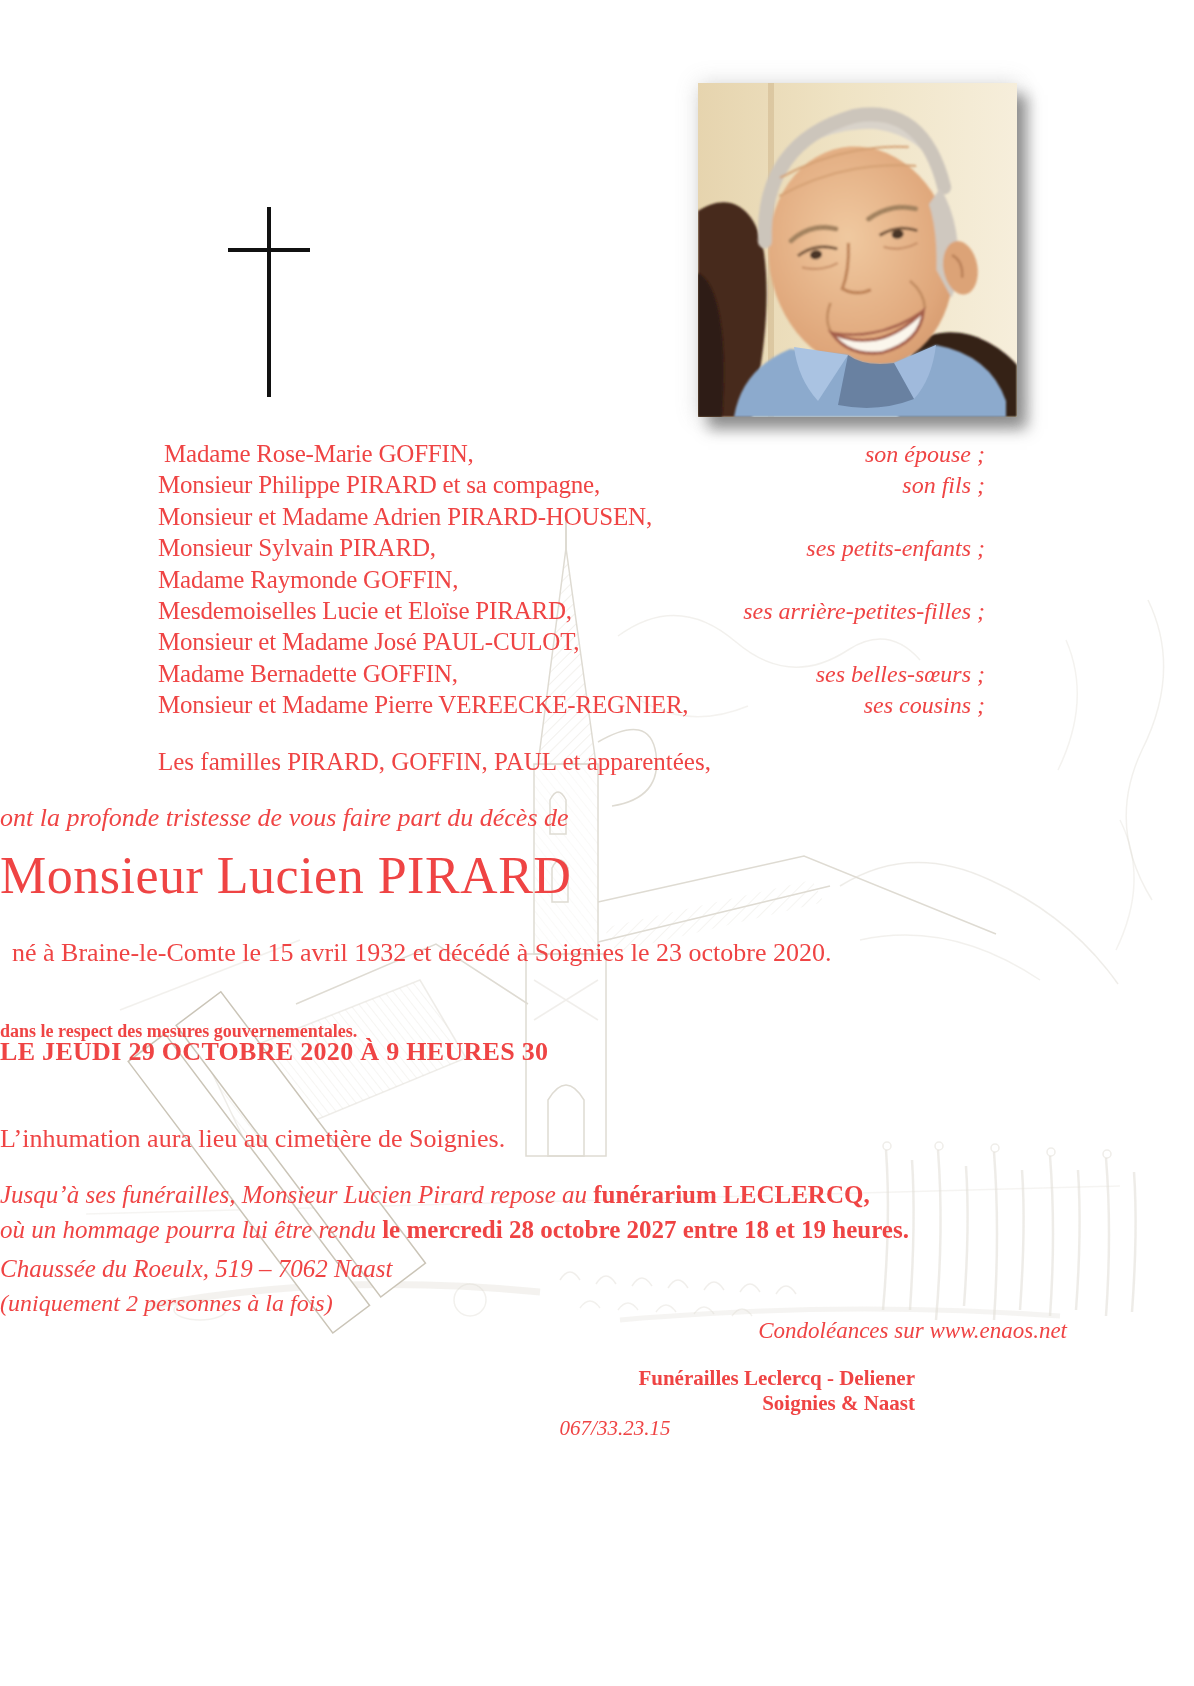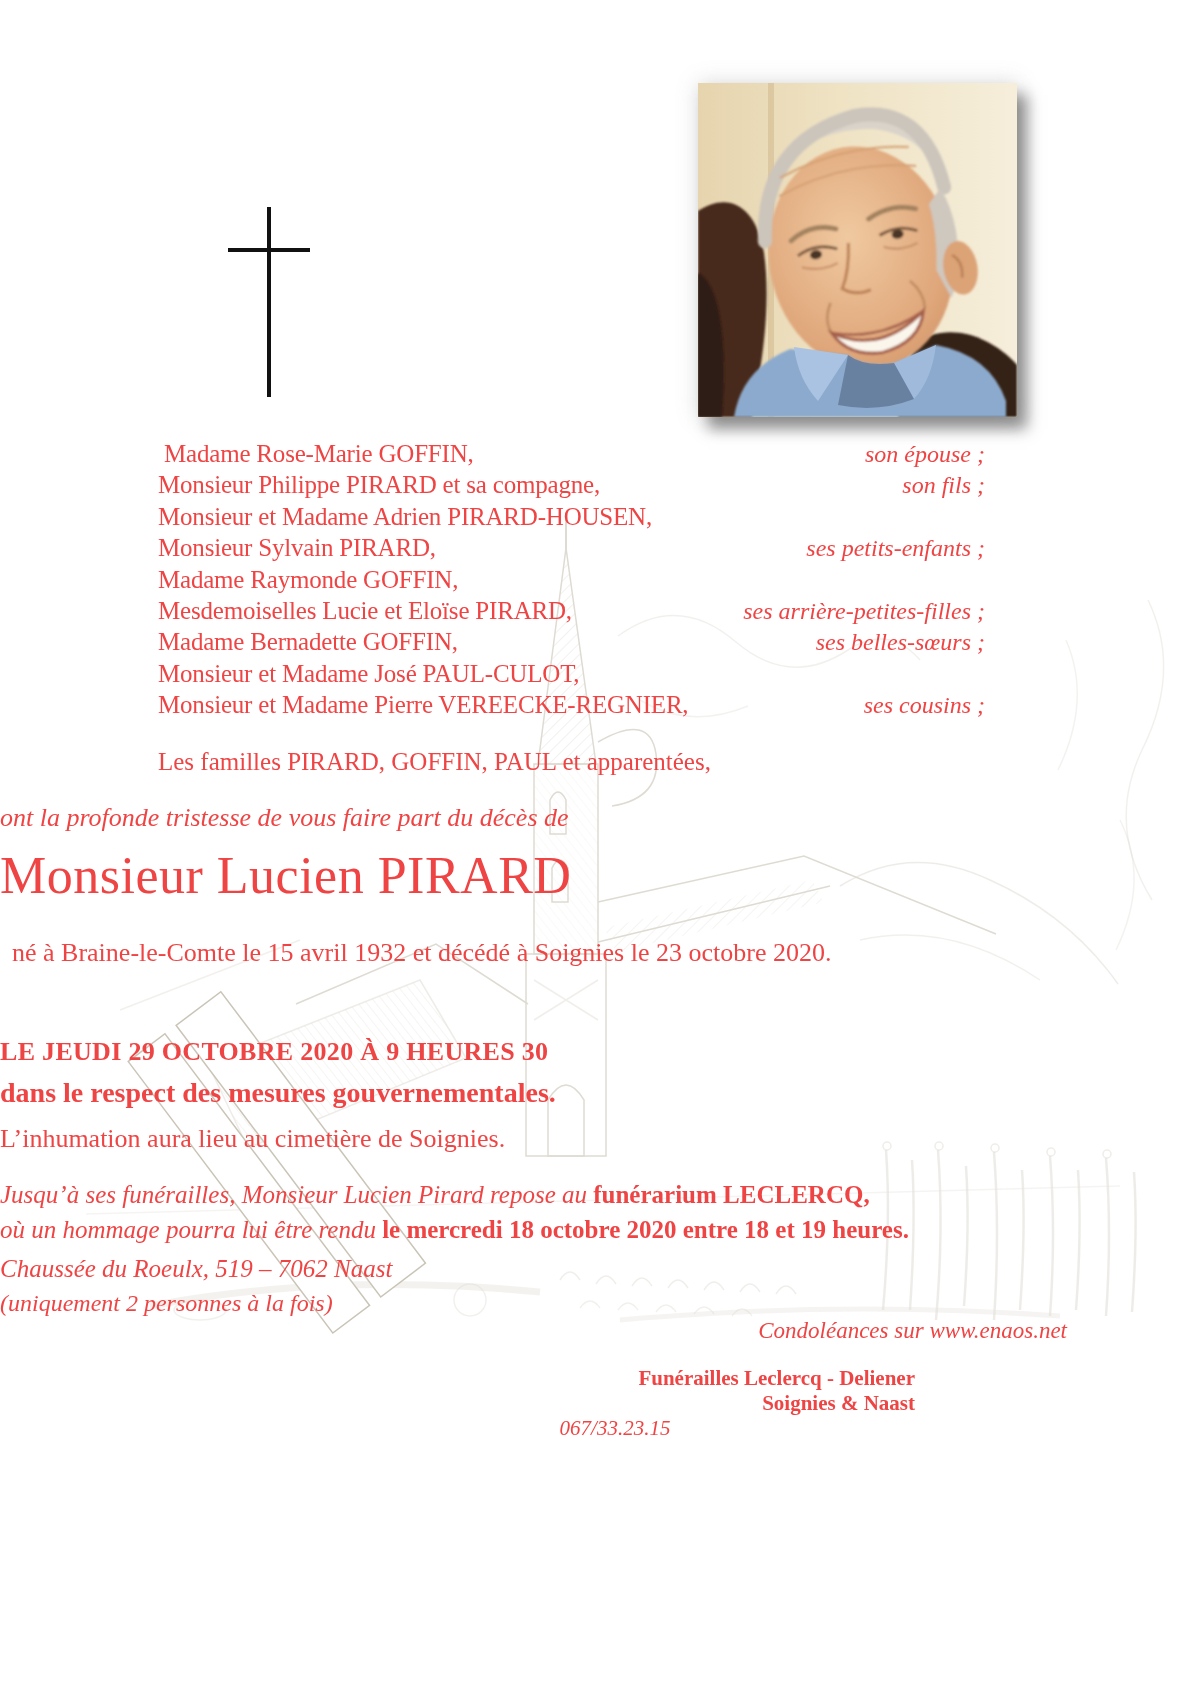--- a/index.html
+++ b/index.html
@@ -28,21 +28,21 @@
   .fam-name{font-size:25px;white-space:pre;letter-spacing:-0.2px;}
   .fam-rel{font-style:italic;font-size:24px;white-space:pre;}
 
   .families-line{position:absolute;left:158px;top:748px;font-size:25px;}
   .center-line{position:absolute;left:0;width:100%;}
   .announce{top:803px;font-style:italic;font-size:26px;}
   .title{top:846px;font-size:52px;letter-spacing:.5px;}
   .life-dates{top:938px;font-size:26px;padding-left:12px;}
   .office{top:998px;font-size:26px;}
   .datetime{top:1037px;font-size:26px;font-weight:700;letter-spacing:.3px;}
-  .measures{top:1077px;font-size:28px;font-weight:700;font-family:Liberation Serif, serif;}
+  .measures{top:1021px;font-size:18px;font-weight:700;font-family:Liberation Serif, serif;}
   .inhumation{top:1124px;font-size:26px;}
   .repose1{top:1181px;font-size:25px;}
   .repose2{top:1216px;font-size:25px;}
   .address{top:1255px;font-size:25px;font-style:italic;}
   .note{top:1290px;font-size:24px;font-style:italic;}
   .it{font-style:italic;white-space:pre-wrap;}
   .b{font-weight:700;font-style:normal;white-space:pre-wrap;}
   .condolences{position:absolute;top:1318px;right:127px;font-size:23px;font-style:italic;}
   .fh{position:absolute;left:315px;width:600px;top:1366px;text-align:center;line-height:25px;}
   .fh-name,.fh-loc{font-size:21px;font-weight:700;text-align:right;}
@@ -208,43 +208,43 @@
         </div>
       <div class="fam-row">
           <span class="fam-name">Madame Raymonde GOFFIN,</span>
           <span class="fam-rel"></span>
         </div>
       <div class="fam-row">
           <span class="fam-name">Mesdemoiselles Lucie et Eloïse PIRARD,</span>
           <span class="fam-rel">ses arrière-petites-filles ;</span>
         </div>
       <div class="fam-row">
+          <span class="fam-name">Monsieur et Madame José PAUL-CULOT,</span>
+          <span class="fam-rel"></span>
+        </div>
+      <div class="fam-row">
           <span class="fam-name">Madame Bernadette GOFFIN,</span>
           <span class="fam-rel">ses belles-sœurs ;</span>
-        </div>
-      <div class="fam-row">
-          <span class="fam-name">Monsieur et Madame José PAUL-CULOT,</span>
-          <span class="fam-rel"></span>
         </div>
       <div class="fam-row">
           <span class="fam-name">Monsieur et Madame Pierre VEREECKE-REGNIER,</span>
           <span class="fam-rel">ses cousins ;</span>
         </div>
     </div>
 
     <div class="families-line">Les familles PIRARD, GOFFIN, PAUL et apparentées,</div>
     <div class="center-line announce">ont la profonde tristesse de vous faire part du décès de</div>
     <div class="center-line title">Monsieur Lucien PIRARD</div>
     <div class="center-line life-dates">né à Braine-le-Comte le 15 avril 1932 et décédé à Soignies le 23 octobre 2020.</div>
     <div class="center-line datetime">LE JEUDI 29 OCTOBRE 2020 À 9 HEURES 30</div>
     <div class="center-line measures">dans le respect des mesures gouvernementales.</div>
     <div class="center-line repose1"><span class="it">Jusqu’à ses funérailles, Monsieur Lucien Pirard repose au </span><span class="b">funérarium LECLERCQ,</span></div>
 
     <div class="center-line inhumation">L’inhumation aura lieu au cimetière de Soignies.</div>
-    <div class="center-line repose2"><span class="it">où un hommage pourra lui être rendu </span><span class="b">le mercredi 18 octobre 2020 entre 18 et 19 heures.</span></div>
+    <div class="center-line repose2"><span class="it">où un hommage pourra lui être rendu </span><span class="b">le mercredi 28 octobre 2027 entre 18 et 19 heures.</span></div>
     <div class="center-line address">Chaussée du Roeulx, 519 – 7062 Naast</div>
     <div class="center-line note">(uniquement 2 personnes à la fois)</div>
 
     <div class="condolences">Condoléances sur www.enaos.net</div>
 
     <div class="fh">
       <div class="fh-name">Funérailles Leclercq - Deliener</div>
       <div class="fh-loc">Soignies &amp; Naast</div>
       <div class="fh-phone">067/33.23.15</div>
     </div>

